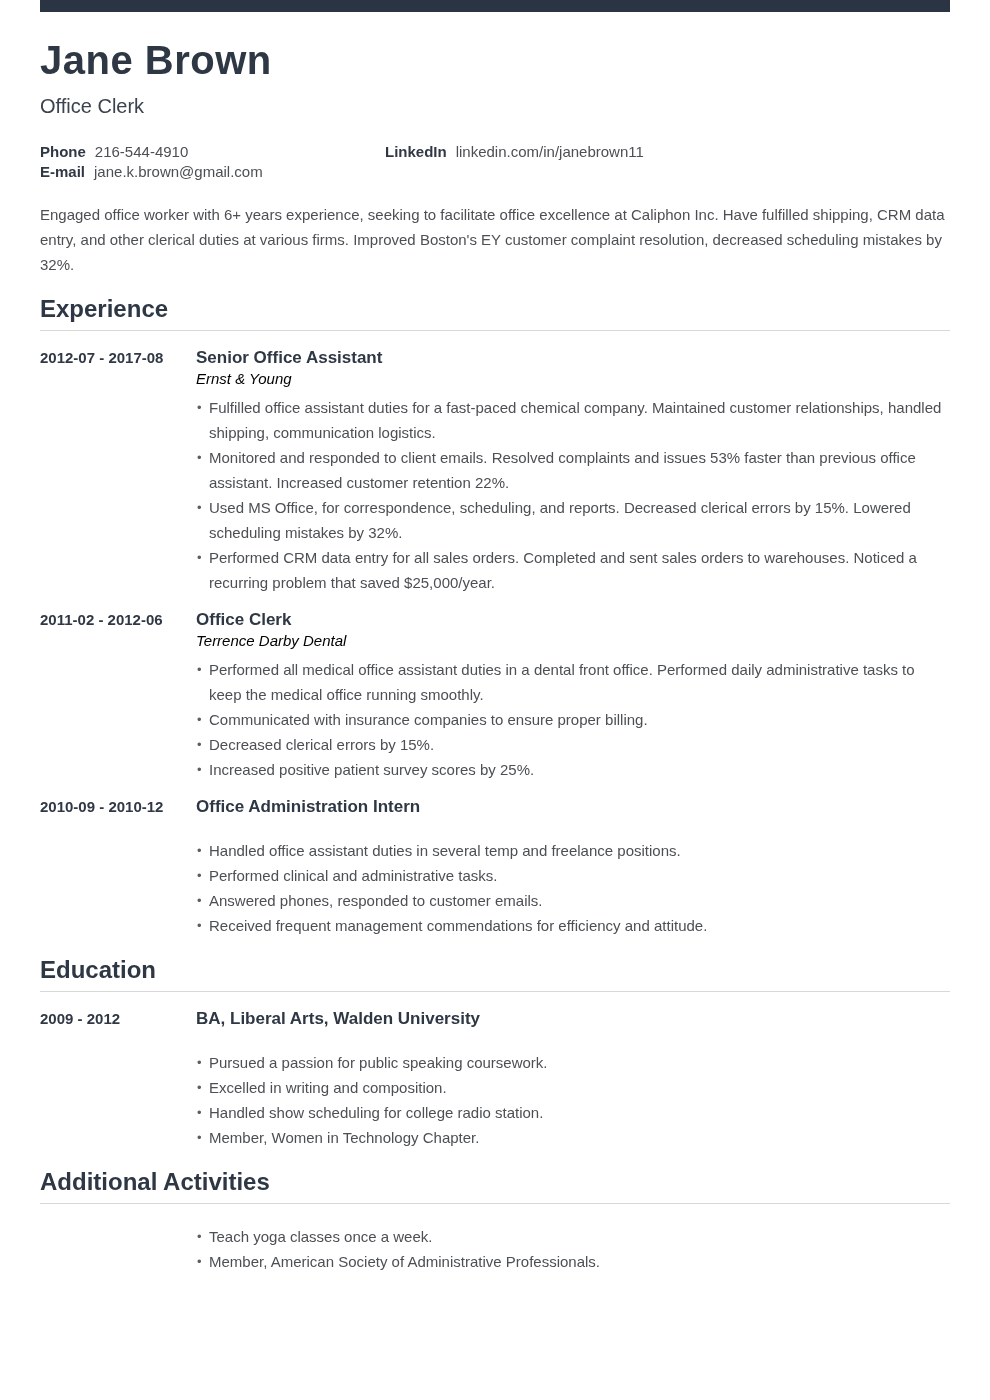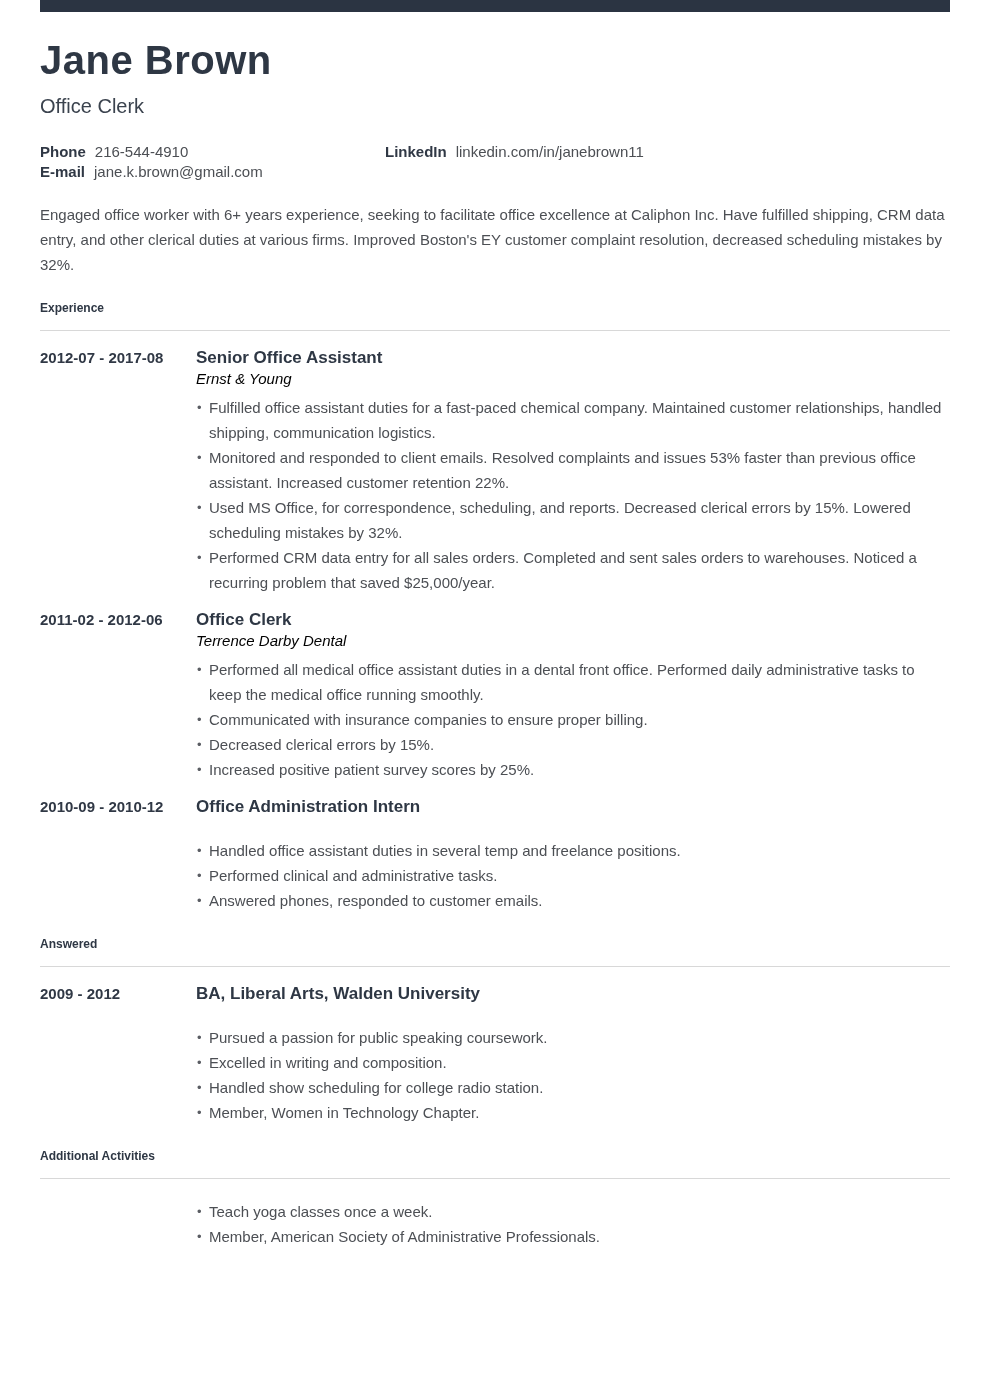--- a/index.html
+++ b/index.html
@@ -55,21 +55,21 @@
   .summary {
     margin-top: 22px;
     font-size: 15px;
     line-height: 25px;
     color: #4c4f54;
   }
 
   
   h2.section-heading {
     margin-top: 20px;
-    font-size: 12px;
+    font-size: 24px;
     line-height: 23px;
     font-weight: 700;
     color: #2e3744;
     padding-bottom: 10px;
     border-bottom: 1px solid #d8d8d8;
   }
 
   
   .entry {
     display: flex;
@@ -177,25 +177,26 @@
     </div>
 
     <div class="entry no-company">
       <div class="dates">2010-09 - 2010-12</div>
       <div class="body">
         <h3 class="role">Office Administration Intern</h3>
         <ul class="bullets">
           <li>Handled office assistant duties in several temp and freelance positions.</li>
           <li>Performed clinical and administrative tasks.</li>
           <li>Answered phones, responded to customer emails.</li>
-        </ul>
-      </div>
-    </div>
-
-    <h2 class="section-heading">Answered</h2>
+          <li>Received frequent management commendations for efficiency and attitude.</li>
+        </ul>
+      </div>
+    </div>
+
+    <h2 class="section-heading">Education</h2>
 
     <div class="entry no-company">
       <div class="dates">2009 - 2012</div>
       <div class="body">
         <h3 class="role">BA, Liberal Arts, Walden University</h3>
         <ul class="bullets">
           <li>Pursued a passion for public speaking coursework.</li>
           <li>Excelled in writing and composition.</li>
           <li>Handled show scheduling for college radio station.</li>
           <li>Member, Women in Technology Chapter.</li>

